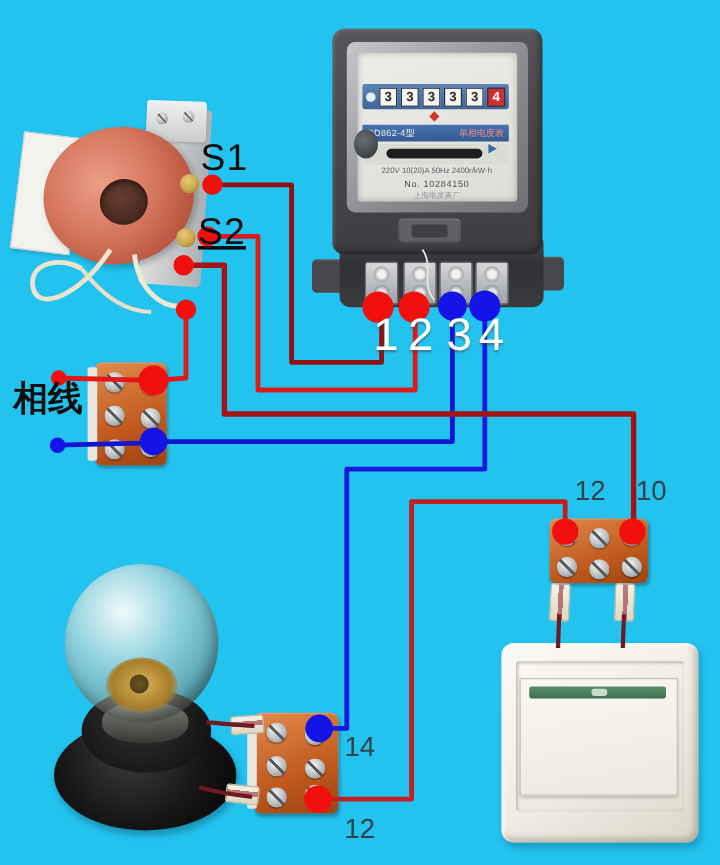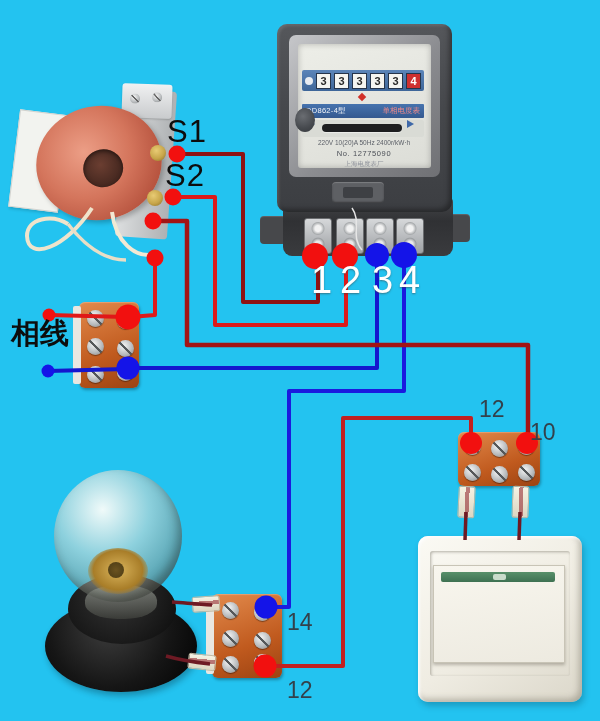--- a/index.html
+++ b/index.html
@@ -149,21 +149,21 @@
   </div>
 
   <div class="abs disc-zone"></div>
   <div class="abs tri" style="left:308px;top:120px;"></div>
   <div class="abs disc-slot"></div>
   <div class="abs tri" style="left:407px;top:120px;"></div>
   <div class="abs seal-hole"></div>
 
   <div class="abs spec">
     <div>220V 10(20)A 50Hz 2400r/kW·h</div>
-    <div class="serial">No. 12775090</div>
+    <div class="serial">No. 10284150</div>
     <div class="factory">上海电度表厂</div>
   </div>
 
   <div class="abs logo-plate"></div>
 
   <div class="abs lug" style="left:304px;top:218px;"></div>
   <div class="abs lug" style="left:336px;top:218px;"></div>
   <div class="abs lug" style="left:366px;top:218px;"></div>
   <div class="abs lug" style="left:396px;top:218px;"></div>
 
@@ -259,26 +259,26 @@
       <circle cx="48" cy="371" r="6.5" fill="#1414E8"></circle>
       <circle cx="128" cy="368" r="11.5" fill="#1414E8"></circle>
       <circle cx="266" cy="607" r="11.5" fill="#1414E8"></circle>
       <circle cx="265" cy="666" r="11.5" fill="#F2100F"></circle>
       <circle cx="471" cy="443" r="11" fill="#F2100F"></circle>
       <circle cx="527" cy="443" r="11" fill="#F2100F"></circle>
     </g>
   </svg>
 
   <div class="abs lbl lbl-s" style="left:167px;top:116px;">S1</div>
-  <div class="abs lbl lbl-s" style="left:165px;top:160px;">S2</div>
+  <div class="abs lbl lbl-s" style="left:165px;top:177px;text-decoration:underline;">S2</div>
   <div class="abs lbl lbl-cjk" style="left:11px;top:319px;font-size:29px;">相线</div>
 
   <div class="abs num-white" style="left:311px;top:259px;">1</div>
   <div class="abs num-white" style="left:340px;top:259px;">2</div>
   <div class="abs num-white" style="left:372px;top:259px;">3</div>
   <div class="abs num-white" style="left:399px;top:259px;">4</div>
 
   <div class="abs num-dark" style="left:479px;top:396px;">12</div>
-  <div class="abs num-dark" style="left:530px;top:396px;margin-top:23px;">10</div>
+  <div class="abs num-dark" style="left:530px;top:396px;">10</div>
   <div class="abs num-dark" style="left:287px;top:609px;">14</div>
   <div class="abs num-dark" style="left:287px;top:677px;">12</div>
 
 </div>
 
 </body></html>

